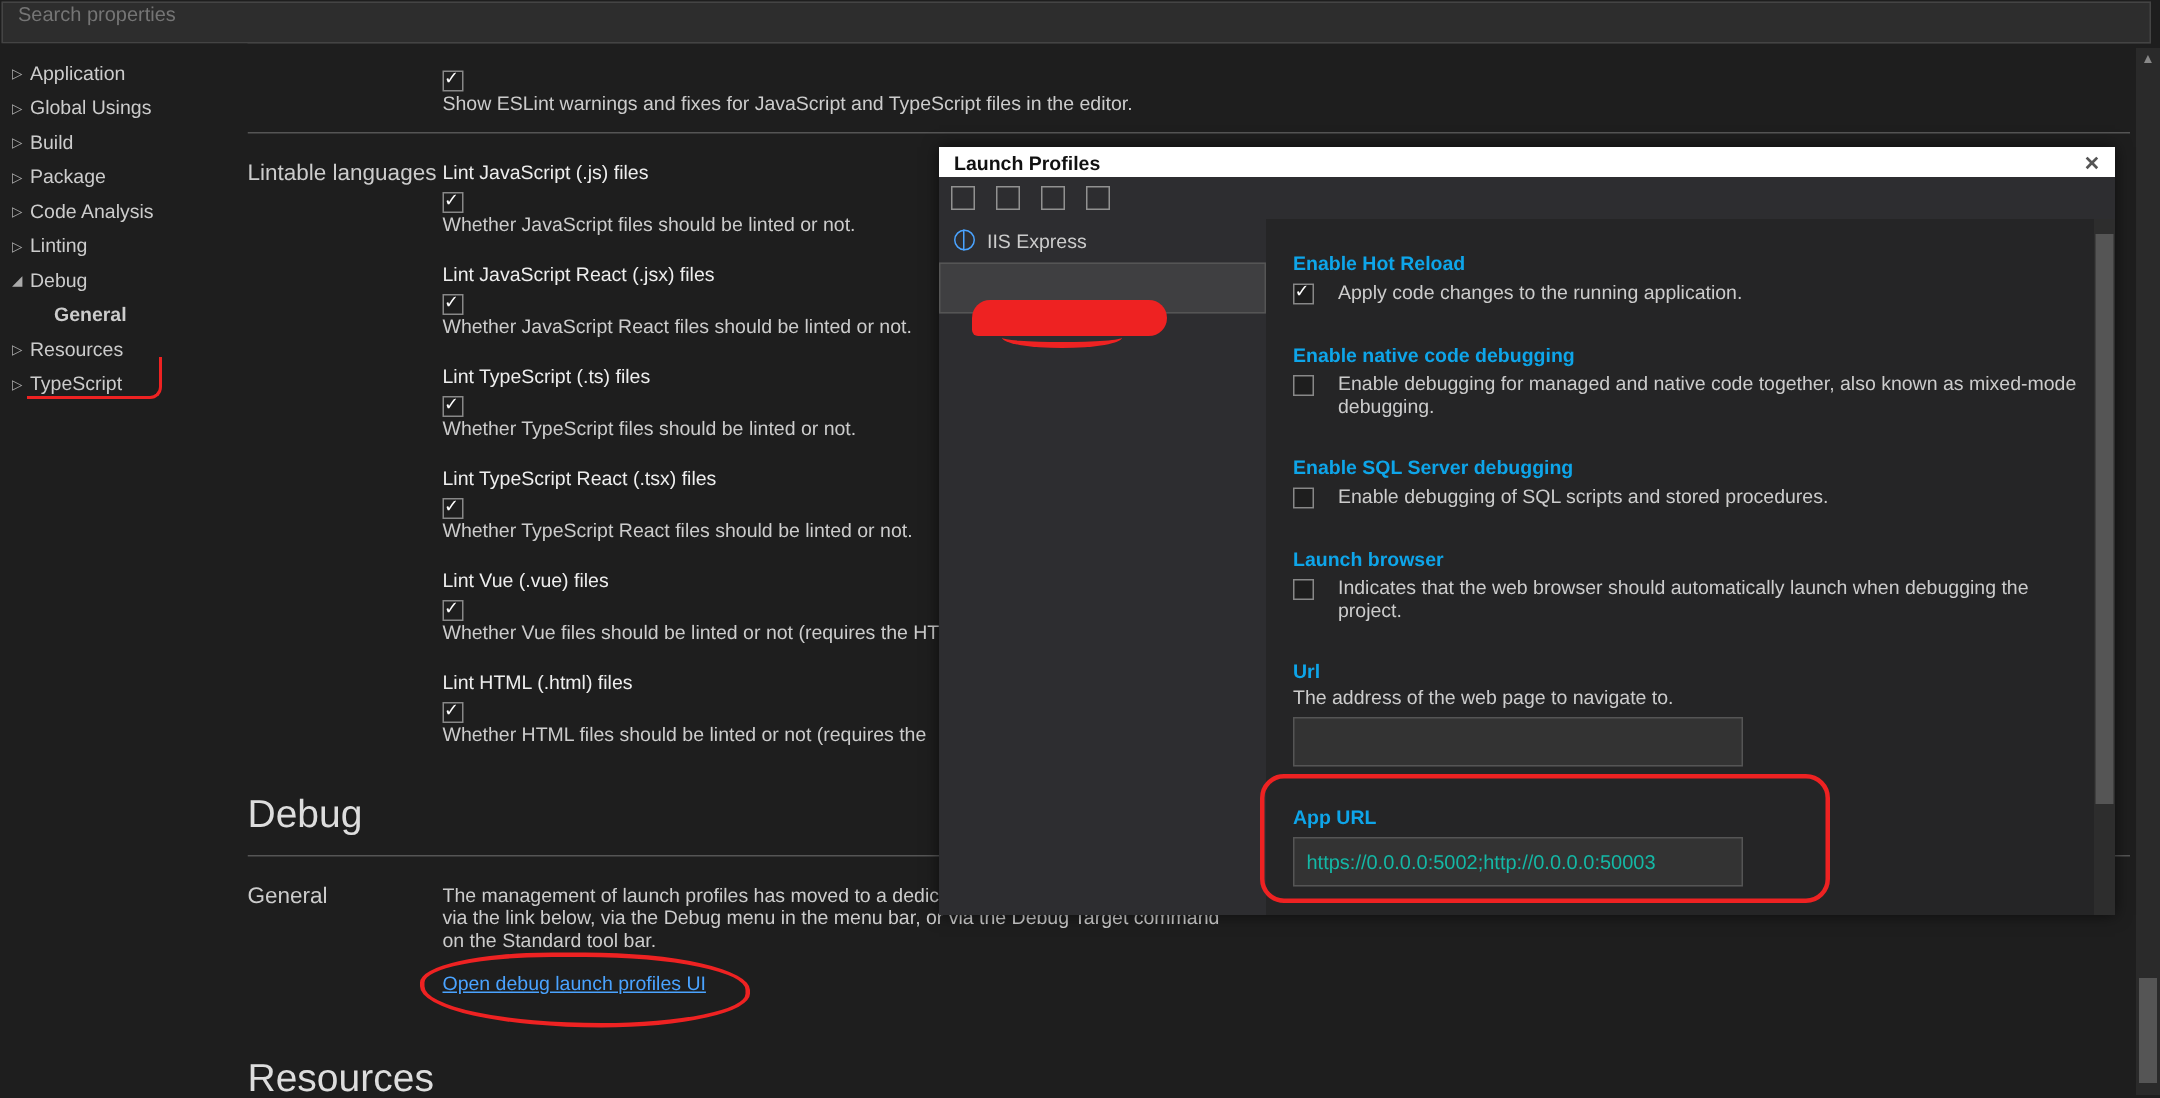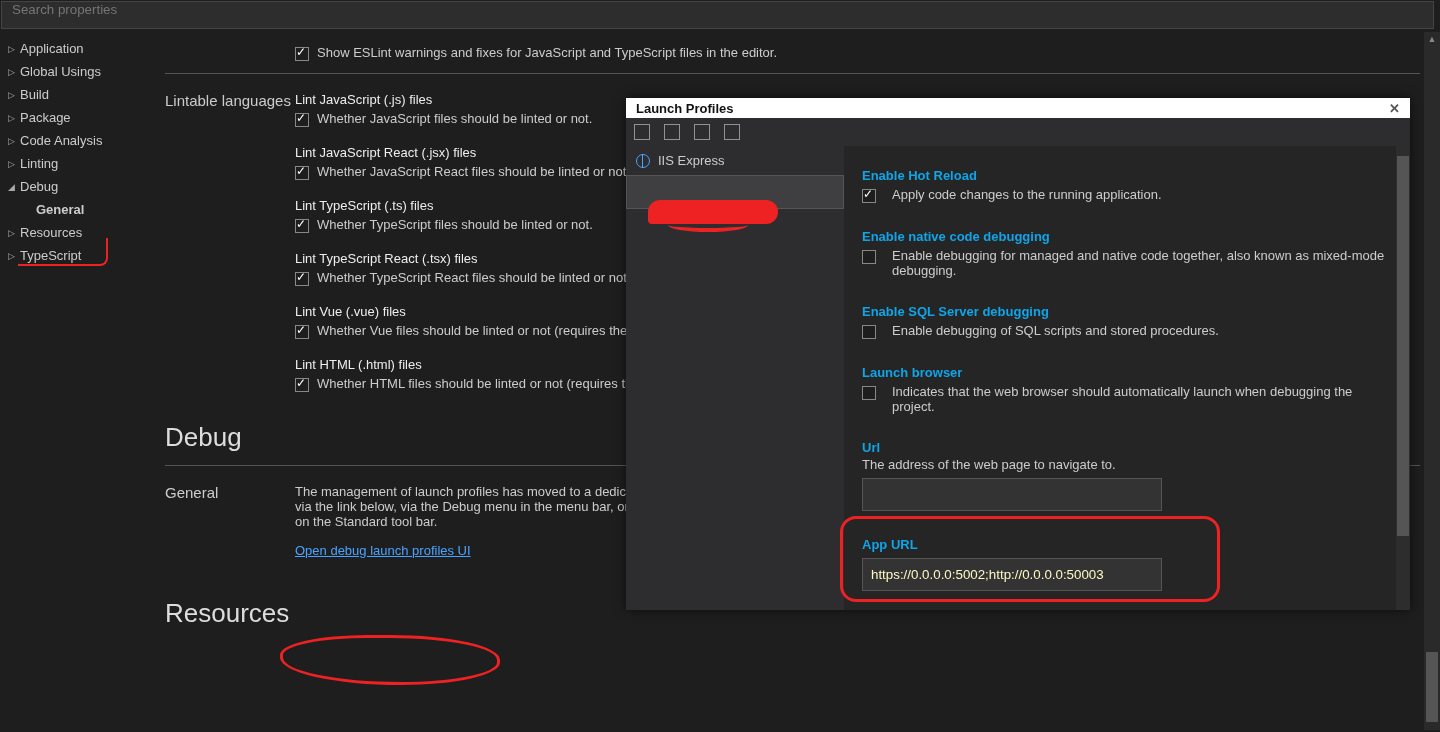--- a/index.html
+++ b/index.html
@@ -17,51 +17,51 @@
 
 .red-box1 { position: absolute; left: 18px; top: 238px; width: 90px; height: 28px; border: 2px solid #e22; border-left: none; border-top: none; border-bottom-right-radius: 8px; pointer-events: none; z-index: 5; }
 
 .content { flex: 1; padding: 0 20px 0 0; overflow: hidden; position: relative; }
 .section-row { display: flex; margin-bottom: 6px; }
 .section-label { width: 130px; font-size: 15px; color: #ccc; padding-top: 0; }
 .section-body { flex: 1; }
 .hr { border: none; border-top: 1px solid #555; margin: 12px 0 18px 0; }
 
 .opt-title { font-weight: 400; color: #eee; margin-top: 18px; }
-.opt-row { display: flex; align-items: flex-start; margin-top: 4px; }
+.opt-row { display: flex; align-items: flex-start; margin-top: 4px; flex-direction: column; }
 .chk { width: 14px; height: 14px; border: 1px solid #888; background: #1e1e1e; margin-right: 8px; margin-top: 2px; position: relative; flex-shrink: 0; }
 .chk.checked::after { content: "✓"; position: absolute; top: -3px; left: 0px; color: #fff; font-size: 12px; }
 .opt-desc { color: #ccc; }
 
 .big-heading { font-size: 26px; color: #ddd; margin-top: 30px; }
 .link { color: #4aa3ff; text-decoration: underline; cursor: pointer; }
 
 .red-circ-link { position: absolute; left: 280px; top: 635px; width: 220px; height: 50px; border: 3px solid #e22; border-radius: 40% 50% 45% 55%; pointer-events: none; z-index: 5; }
 
 .dialog { position: absolute; left: 626px; top: 98px; width: 784px; height: 512px; background: #252526; box-shadow: 0 0 10px rgba(0,0,0,.6); z-index: 10; display: flex; flex-direction: column; }
 .dialog-title { background: #fff; color: #111; height: 20px; display: flex; align-items: center; padding: 0 10px; justify-content: space-between; font-weight: bold; }
 .dialog-title .close { cursor: pointer; color: #555; }
 .dialog-tools { height: 28px; background: #2d2d30; display: flex; align-items: center; padding: 0 8px; gap: 14px; }
 .dialog-tools .tico { width: 16px; height: 16px; display: inline-block; border: 1px solid #aaa; opacity: .8; }
 
 .dialog-body { flex: 1; display: flex; overflow: hidden; }
 .profile-list { width: 218px; background: #2d2d30; }
-.profile-item { display: flex; align-items: center; padding: 7px 10px; gap: 8px; cursor: pointer; }
+.profile-item { display: flex; align-items: flex-start; padding: 7px 10px; gap: 8px; cursor: pointer; }
 .profile-item.selected { background: #3f3f41; border: 1px solid #555; }
 .globe-ico { width: 14px; height: 14px; border: 1.5px solid #4aa3ff; border-radius: 50%; position: relative; }
 .globe-ico::before { content: ""; position: absolute; left: 5px; top: -1px; width: 1px; height: 14px; background: #4aa3ff; }
 
 .red-scribble { position: absolute; left: 648px; top: 200px; width: 130px; height: 24px; background: #e22; border-radius: 12px 12px 12px 4px; z-index: 15; pointer-events: none; }
 .red-scribble::after { content: ""; position: absolute; left: 20px; top: 18px; width: 80px; height: 10px; border-bottom: 4px solid #e22; border-radius: 0 0 50% 50%; }
 
 .profile-panel { flex: 1; padding: 10px 16px 10px 18px; overflow-y: auto; position: relative; }
 .p-title { font-weight: 700; color: #0ea5e9; margin-top: 12px; }
 .p-sub { color: #ccc; margin-top: 2px; }
 .p-chkrow { display: flex; align-items: flex-start; margin-top: 4px; gap: 8px; }
-.p-input { background: #333; border: 1px solid #555; padding: 8px 8px; color: #fef9c3; width: 300px; margin-top: 6px; }
+.p-input { background: #333; border: 1px solid #555; padding: 8px 8px; color: #14b8a6; width: 300px; margin-top: 6px; }
 
 .scrollbar-track { position: absolute; right: 0; top: 0; width: 14px; height: 100%; background: #2d2d2d; }
 .scrollbar-thumb { position: absolute; right: 1px; width: 12px; background: #555; border-radius: 0; }
 
 .red-box-appurl { position: absolute; left: 840px; top: 516px; width: 380px; height: 86px; border: 3px solid #e22; border-radius: 16px; pointer-events: none; z-index: 20; }
 
 .outer-scroll { position: absolute; right: 0; top: 32px; width: 16px; height: 698px; background: #2a2a2a; z-index: 2; }
 .outer-scroll .arrow { height: 14px; text-align: center; font-size: 9px; color: #888; line-height: 14px; }
 .outer-thumb { position: absolute; right: 2px; top: 620px; width: 12px; height: 70px; background: #555; }
 </style>

